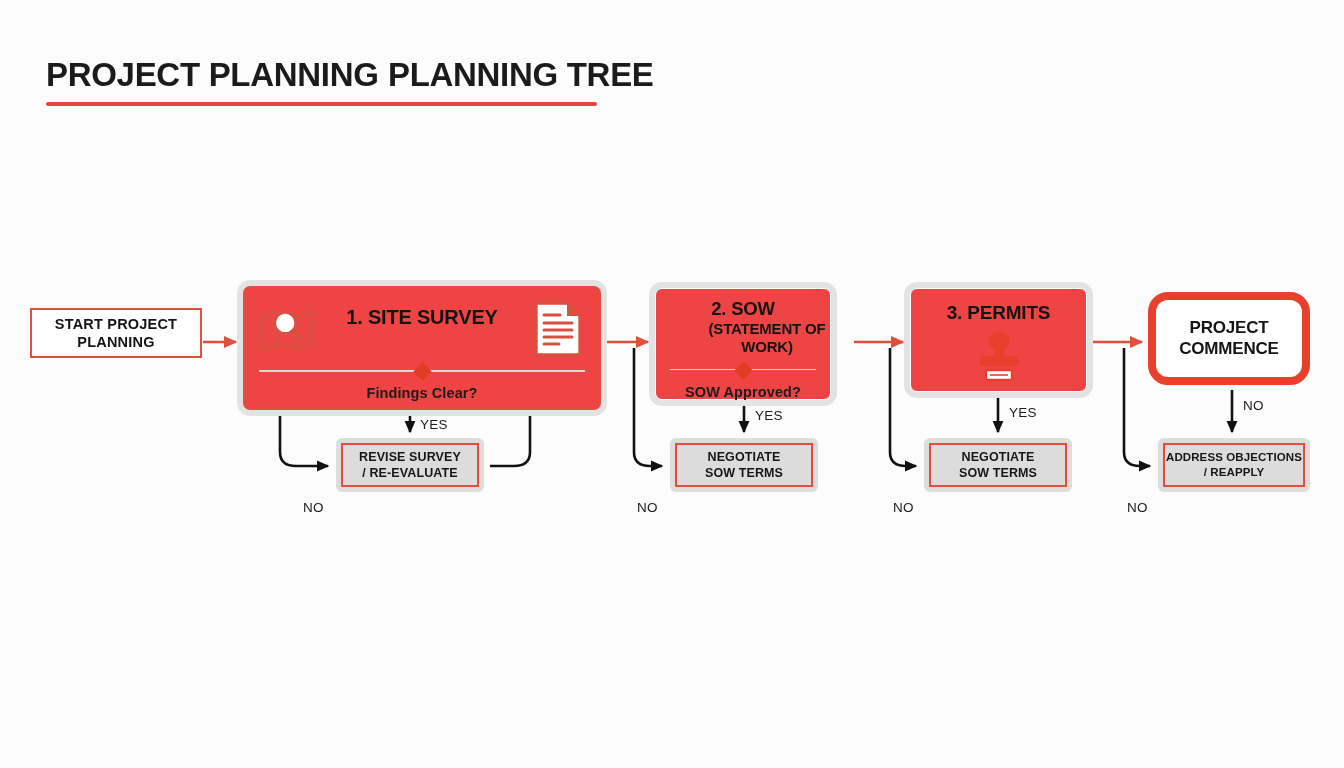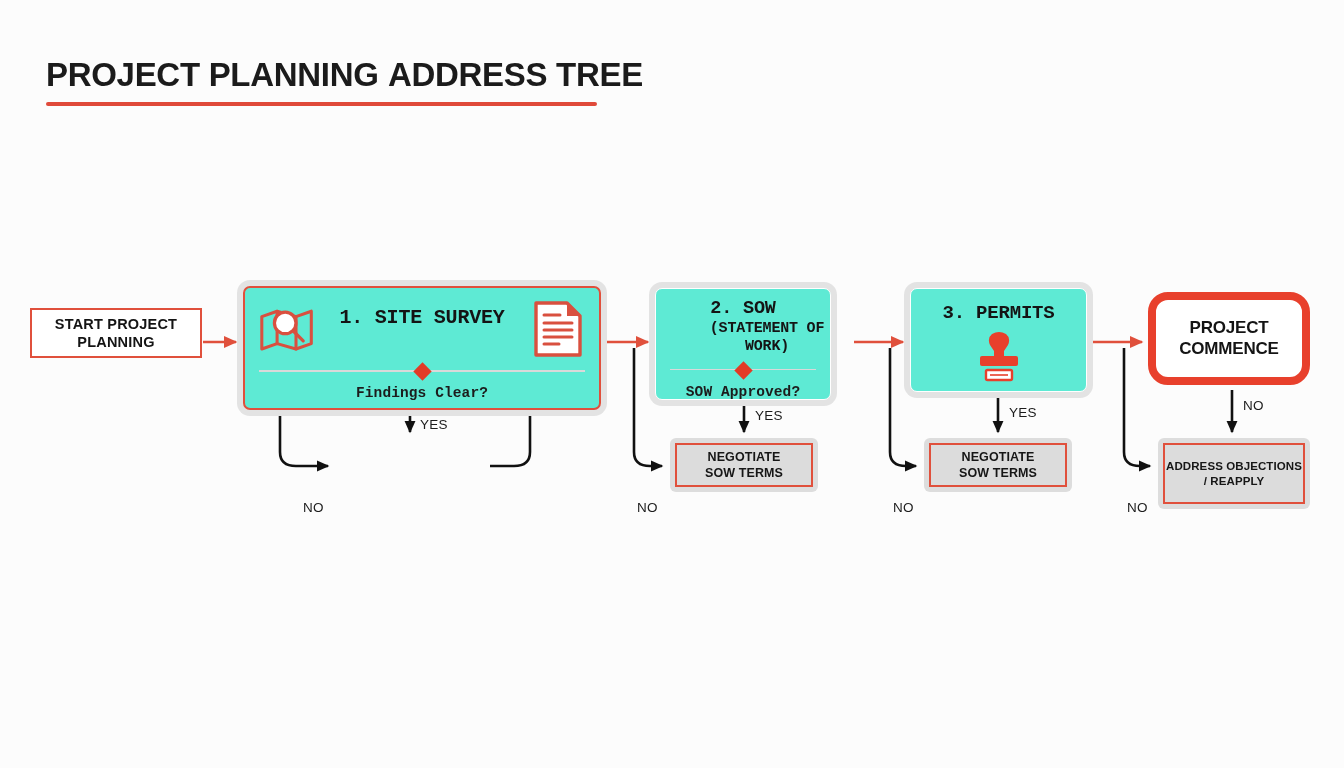--- a/index.html
+++ b/index.html
@@ -74,25 +74,24 @@
   .start-box .label {
     font-size: 14.5px;
     font-weight: 700;
     color: #141414;
     line-height: 1.25;
     letter-spacing: 0.2px;
   }
 
   
   .stage {
-    background: #5eead4;
+    background: #ef4444;
     border-radius: 7px;
     box-shadow: 0 0 0 6px #e3e3e3;
     box-sizing: border-box;
-    font-family: Liberation Mono, monospace;
   }
   .stage.red-edge {
     border: 2.5px solid #e0503c;
   }
   .stage.gray-edge {
     border: 1.5px solid #ffffff;
   }
 
   
   #stage-1 {
@@ -257,21 +256,21 @@
   .remed .label {
     font-size: 12.5px;
     font-weight: 700;
     color: #161616;
     line-height: 1.3;
     letter-spacing: 0.1px;
   }
   #remed-1 { left: 336px; top: 438px; width: 148px; height: 54px; }
   #remed-2 { left: 670px; top: 438px; width: 148px; height: 54px; }
   #remed-3 { left: 924px; top: 438px; width: 148px; height: 54px; }
-  #remed-4 { left: 1158px; top: 438px; width: 152px; height: 71px; }
+  #remed-4 { left: 1158px; top: 438px; width: 152px; height: 54px; }
   #remed-4 .label { font-size: 11.5px; }
 
   
   .edge-label {
     position: absolute;
     font-size: 13.5px;
     font-weight: 500;
     color: #1c1c1c;
     letter-spacing: 0.3px;
     white-space: nowrap;
@@ -285,21 +284,21 @@
     pointer-events: none;
   }
 </style>
 </head>
 <body>
 
 <div id="canvas">
 
   <div class="title-wrap">
     <div class="title-text">
-      <span class="title-strong">PROJECT PLANNING</span><span>&nbsp;</span><span class="title-light">ADDRESS TREE</span>
+      <span class="title-strong">PROJECT PLANNING</span><span>&nbsp;</span><span class="title-light">PLANNING TREE</span>
     </div>
     <div class="title-rule"></div>
   </div>
 
   <svg class="overlay" viewBox="0 0 1344 768">
     <defs>
       <marker id="arrow-red" viewBox="0 0 10 10" refX="8.5" refY="5" markerWidth="5.5" markerHeight="5.5" orient="auto-start-reverse">
         <path d="M 0 0.8 L 9.5 5 L 0 9.2 z" fill="#e0503c"></path>
       </marker>
       <marker id="arrow-black" viewBox="0 0 10 10" refX="8.5" refY="5" markerWidth="5.2" markerHeight="5.2" orient="auto-start-reverse">
@@ -403,20 +402,28 @@
           <line x1="18" y1="44" x2="36" y2="44"></line>
         </g>
       </svg>
     </span>
   </div>
 
   <div class="node end-box">
     <div class="label">PROJECT COMMENCE</div>
   </div>
 
+  <div class="node remed" id="remed-1">
+    <div class="remed-inner">
+      <div class="label">
+        <span>REVISE SURVEY</span><br>
+        <span>/ RE-EVALUATE</span>
+      </div>
+    </div>
+  </div>
 
   <div class="node remed" id="remed-2">
     <div class="remed-inner">
       <div class="label">
         <span>NEGOTIATE</span><br>
         <span>SOW TERMS</span>
       </div>
     </div>
   </div>
 

